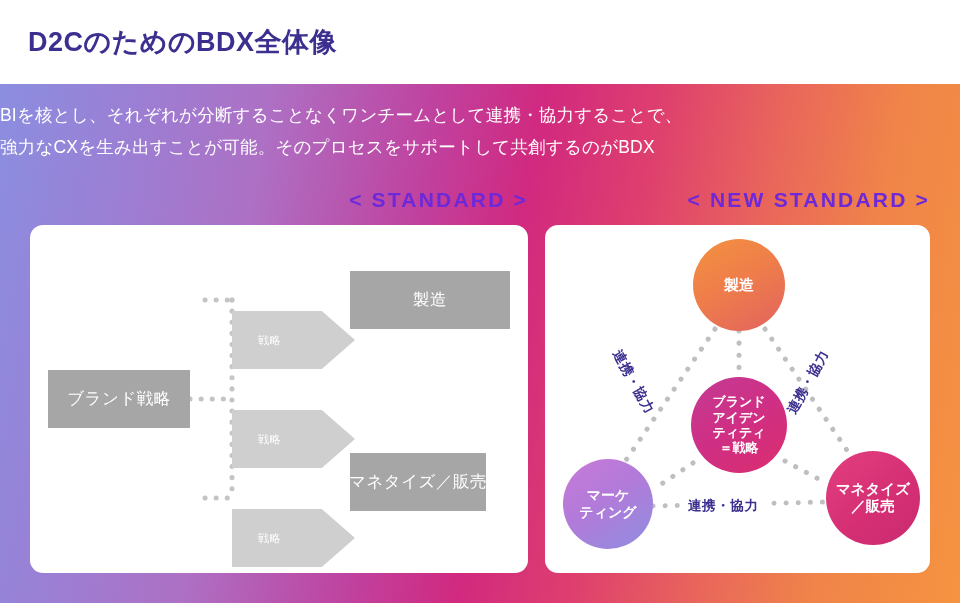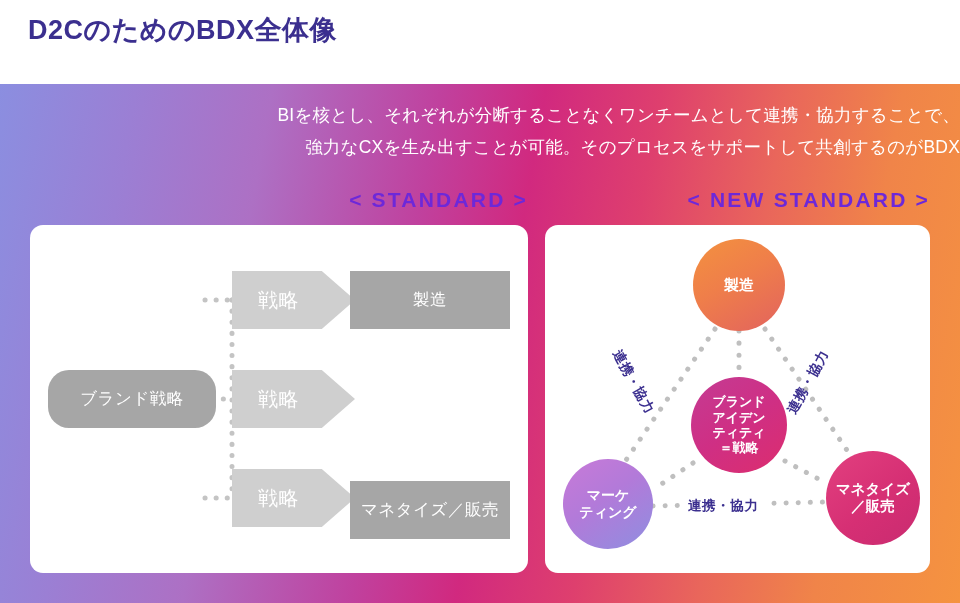--- a/index.html
+++ b/index.html
@@ -20,21 +20,21 @@
 
   
   #title-bar {
     position: absolute;
     left: 0; top: 0;
     width: 960px; height: 84px;
     background: #ffffff;
   }
   #page-title {
     position: absolute;
-    left: 28px; top: 12px;
+    left: 28px; top: 24px;
     font-size: 27px;
     font-weight: bold;
     letter-spacing: 0.5px;
     color: #3b2f8f;
     white-space: nowrap;
   }
 
   
   #gradient-band {
     position: absolute;
@@ -50,21 +50,21 @@
         #e9665b 75%,
         #f08449 86%,
         #f59340 100%);
   }
 
   
   #lead-copy {
     position: absolute;
     left: 0; top: 99px;
     width: 960px;
-    text-align: right;
+    text-align: left;
     color: #ffffff;
     font-size: 17.5px;
     line-height: 32px;
     font-weight: 500;
     letter-spacing: 0.2px;
   }
   #lead-copy .lead-line { display: block; white-space: nowrap; }
 
   
   .section-heading {
@@ -117,35 +117,36 @@
     height: 58px;
   }
   .arrow-chip {
     position: absolute;
     display: flex;
     align-items: center;
     justify-content: flex-start;
     padding-left: 26px;
     box-sizing: border-box;
     color: #ffffff;
-    font-size: 20px;
+    font-size: 11px;
     font-weight: 500;
     letter-spacing: 0.5px;
     white-space: nowrap;
     background: #cfcfcf;
     height: 58px;
     clip-path: polygon(0 0, 73% 0, 100% 50%, 73% 100%, 0 100%);
-  }
-  #box-brand-strategy { left: 18px; top: 145px; width: 168px; border-radius: 21px; }
+    margin-top: 40px;
+  }
+  #box-brand-strategy { left: 18px; top: 145px; width: 142px; }
   #chip-strategy-1 { left: 202px; top: 46px;  width: 123px; }
   #chip-strategy-2 { left: 202px; top: 145px; width: 123px; }
   #chip-strategy-3 { left: 202px; top: 244px; width: 123px; }
   #box-manufacturing { left: 320px; top: 46px;  width: 160px; }
   #box-marketing     { left: 320px; top: 145px; width: 160px; }
-  #box-monetize      { left: 320px; top: 256px; width: 160px; }
+  #box-monetize      { left: 320px; top: 228px; width: 136px; }
 
   
   #new-standard-diagram {
     position: absolute;
     left: 0; top: 0;
     width: 385px; height: 348px;
   }
   .bubble {
     position: absolute;
     border-radius: 50%;

